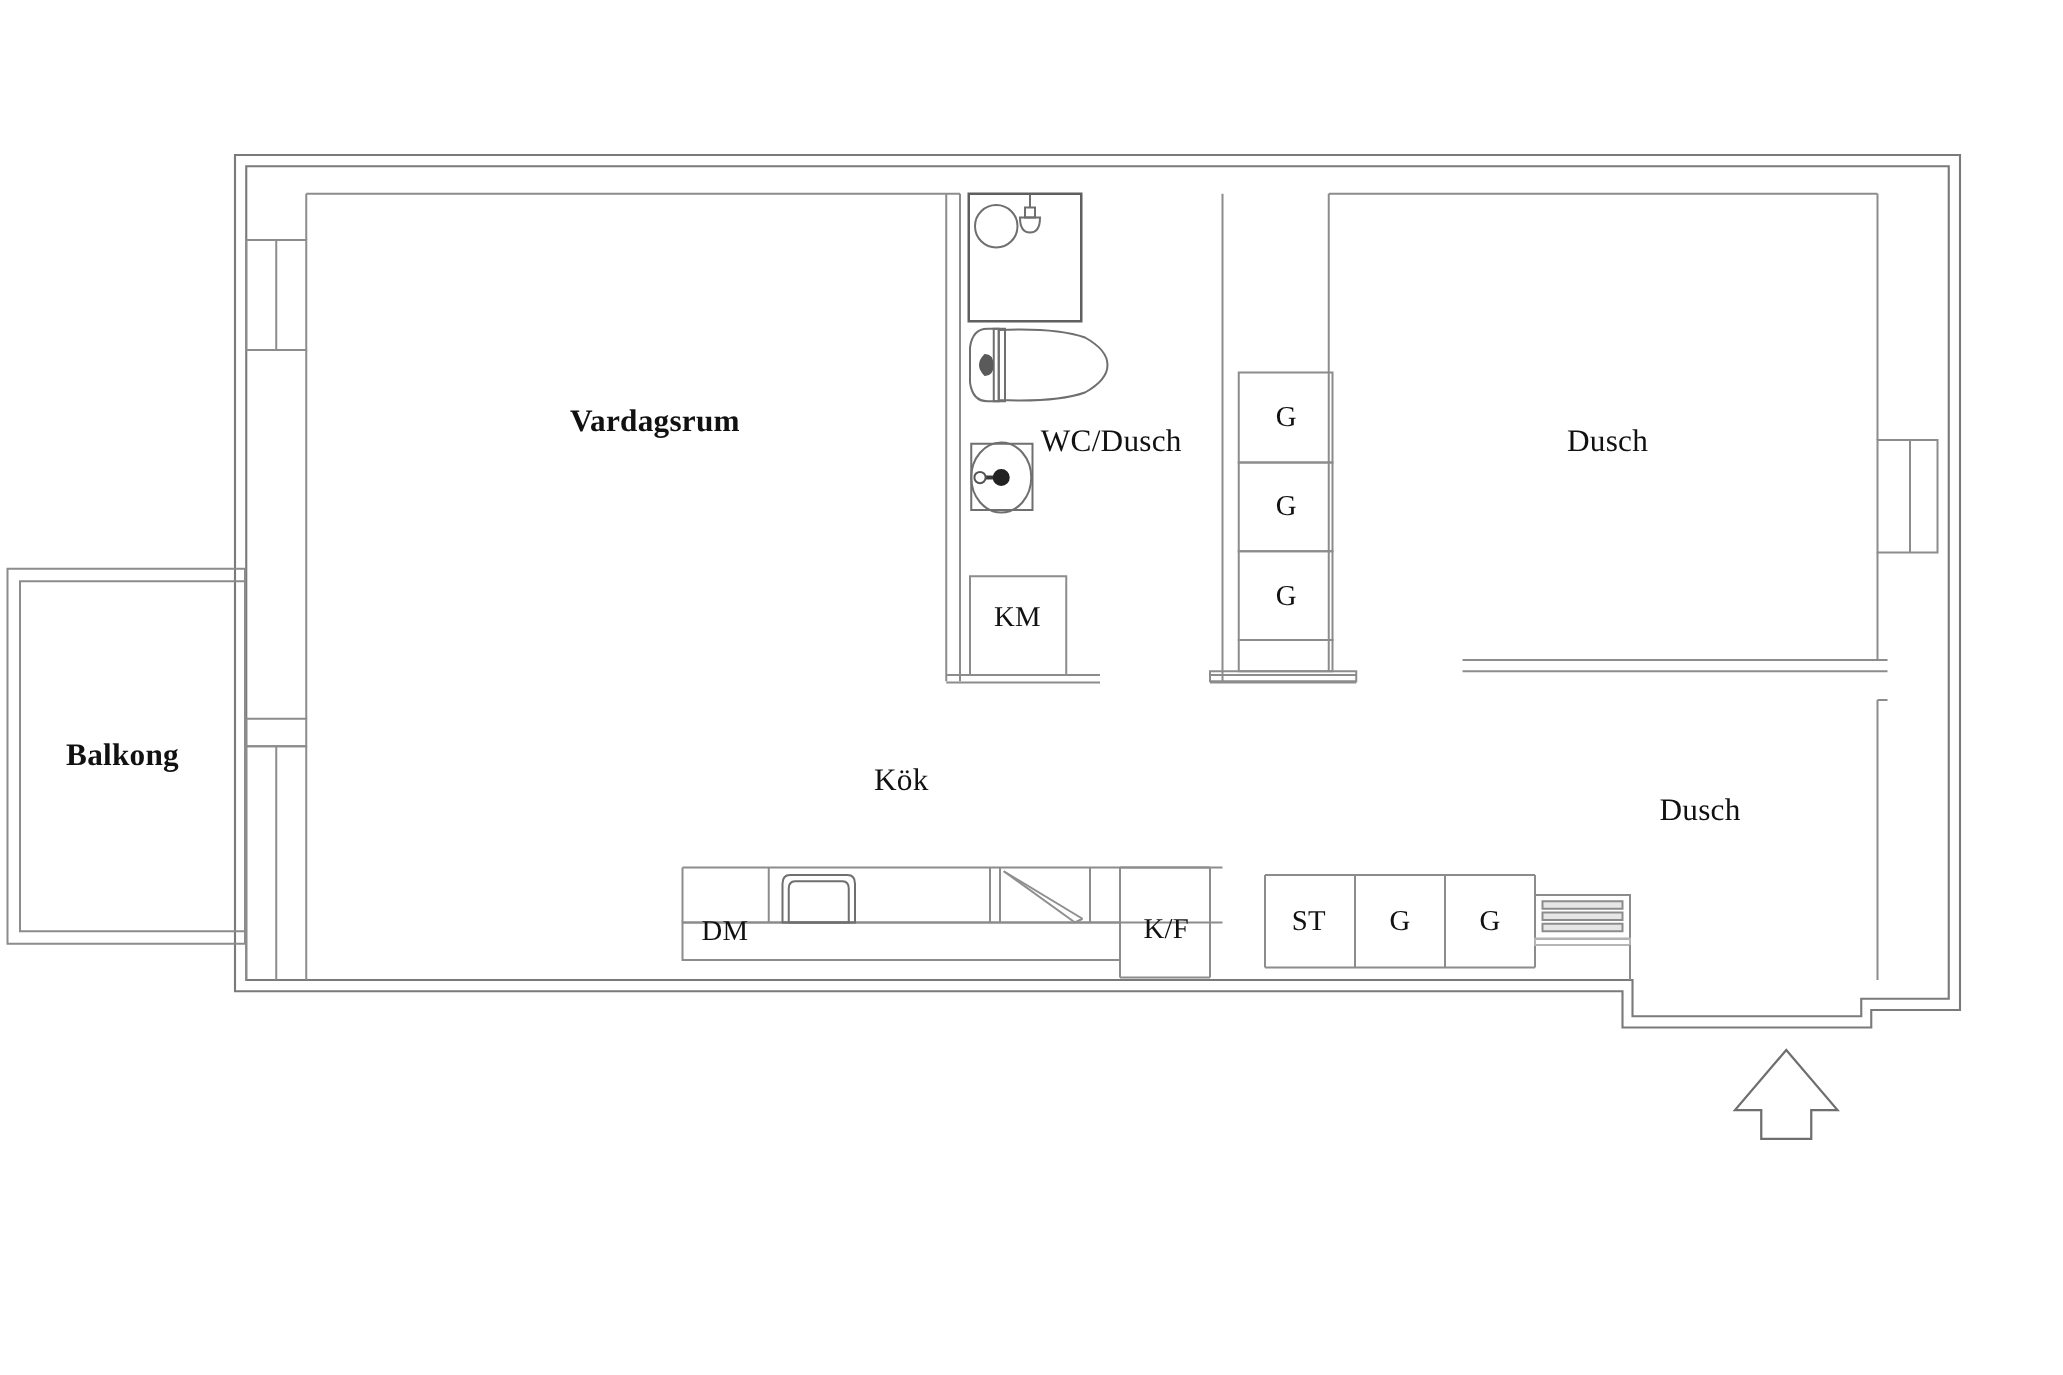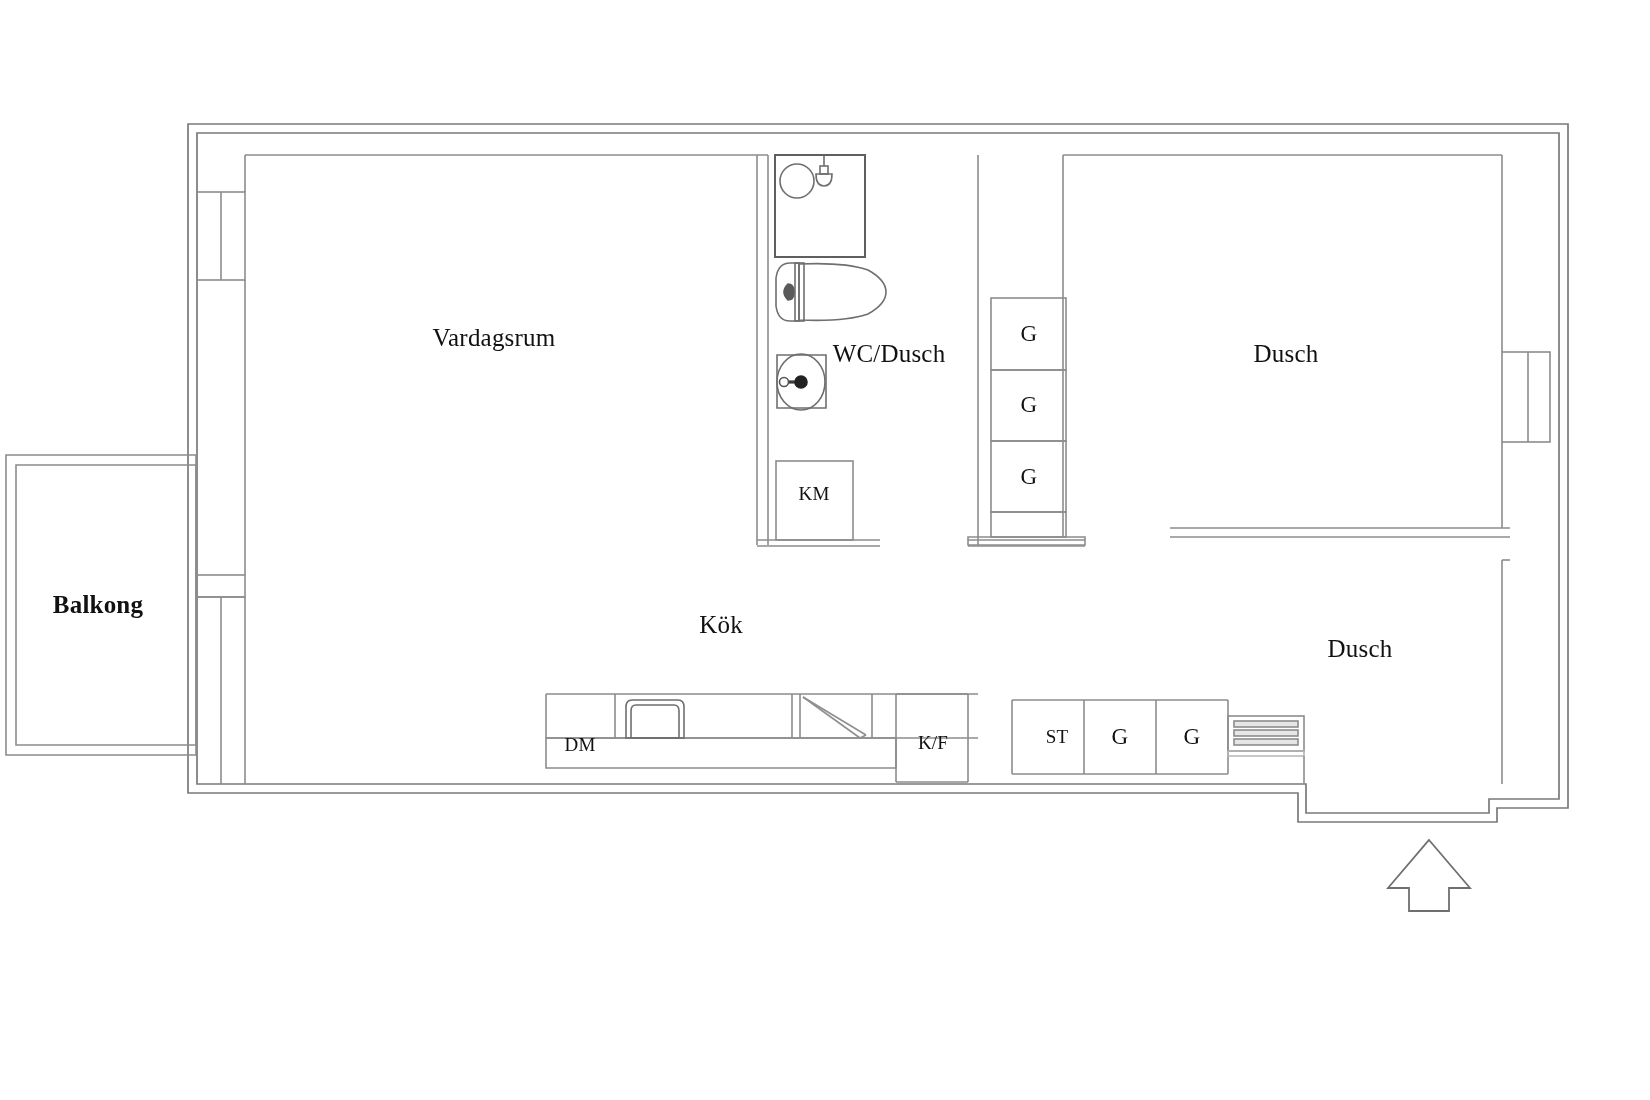--- a/index.html
+++ b/index.html
@@ -31,21 +31,21 @@
     font-family: "Liberation Serif", serif;
     color: #111111;
     white-space: nowrap;
     transform: translate(-50%, -50%);
     letter-spacing: 0.2px;
   }
   .label-room {
     font-size: 25px;
   }
   .label-fixture {
-    font-size: 19px;
+    font-size: 23px;
   }
   .label-cab {
     font-size: 23px;
   }
 </style>
 </head>
 <body>
 
 <div id="plan-root">
 
@@ -229,37 +229,37 @@
       <g stroke="#6f6f6f" stroke-width="1.8">
         <path d="M 1429,840 L 1470,888 L 1449,888 L 1449,911 L 1409,911
                  L 1409,888 L 1388,888 Z"></path>
       </g>
 
     </g>
   </svg>
 
   <div class="room-label label-room" style="left:98px; top:605px;font-weight:bold;">Balkong</div>
 
-  <div class="room-label label-room" style="left:494px; top:338px;">Vardagsrum</div>
+  <div class="room-label label-room" style="left:524px; top:338px;font-weight:bold;">Vardagsrum</div>
 
   <div class="room-label label-room" style="left:889px; top:354px;">WC/Dusch</div>
 
   <div class="room-label label-room" style="left:1286px; top:354px;">Dusch</div>
 
   <div class="room-label label-room" style="left:721px; top:625px;">Kök</div>
 
   <div class="room-label label-room" style="left:1360px; top:649px;">Dusch</div>
 
   <div class="room-label label-fixture" style="left:814px; top:494px;">KM</div>
 
   <div class="room-label label-fixture" style="left:580px; top:745px;">DM</div>
 
   <div class="room-label label-fixture" style="left:933px; top:743px;">K/F</div>
 
-  <div class="room-label label-fixture" style="left:1047px; top:737px;margin-left:10px;">ST</div>
+  <div class="room-label label-fixture" style="left:1047px; top:737px;">ST</div>
 
   <div class="room-label label-cab" style="left:1029px; top:334px;">G</div>
 
   <div class="room-label label-cab" style="left:1029px; top:405px;">G</div>
 
   <div class="room-label label-cab" style="left:1029px; top:477px;">G</div>
 
   <div class="room-label label-cab" style="left:1120px; top:737px;">G</div>
 
   <div class="room-label label-cab" style="left:1192px; top:737px;">G</div>

